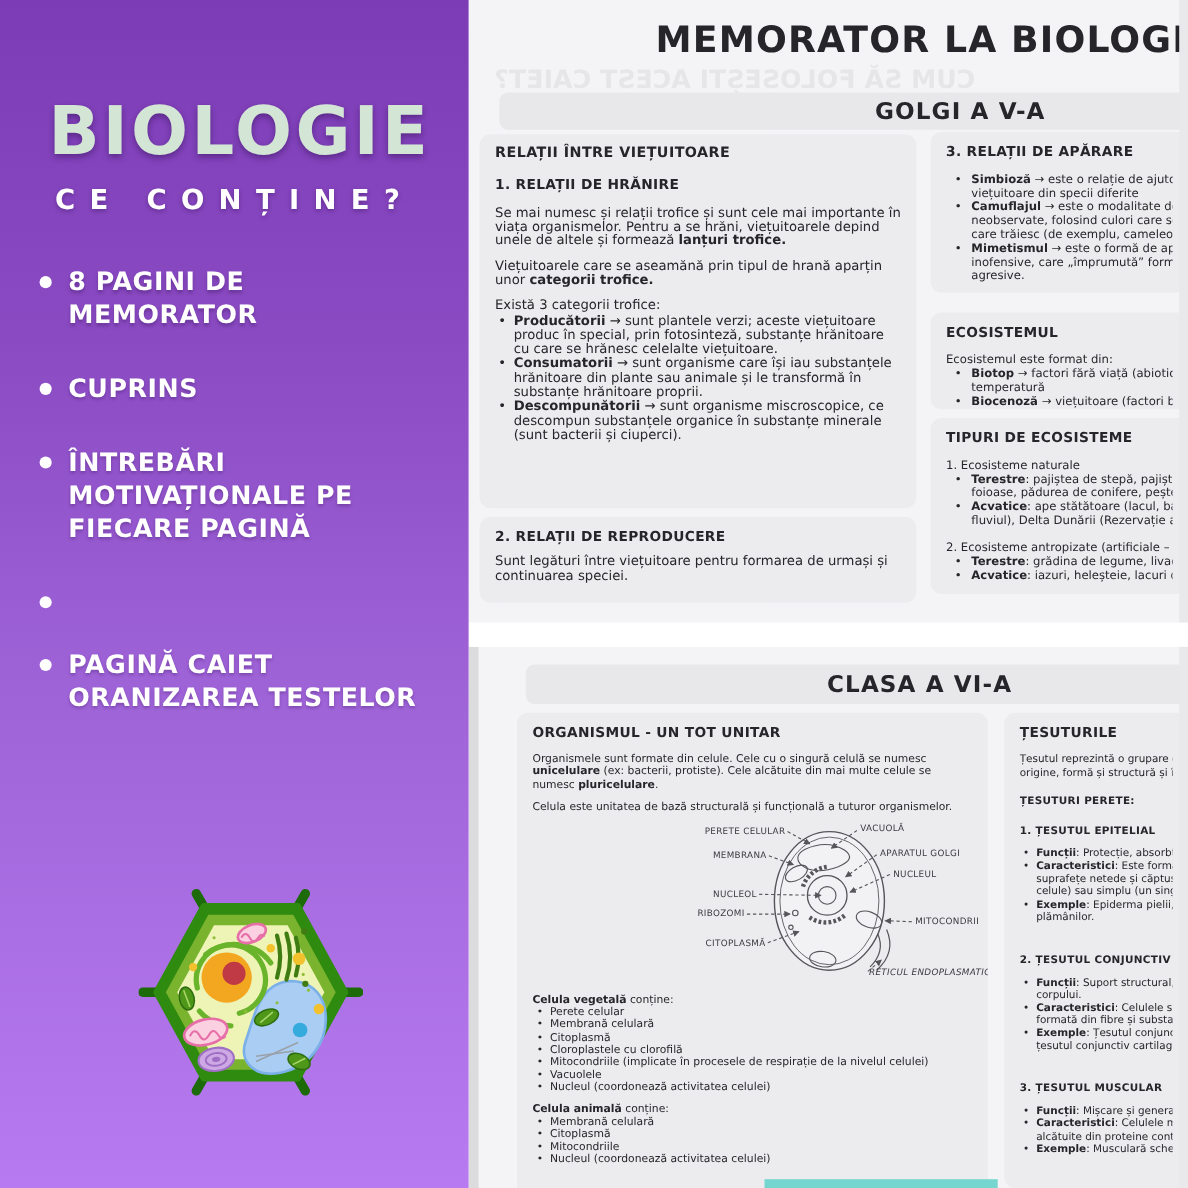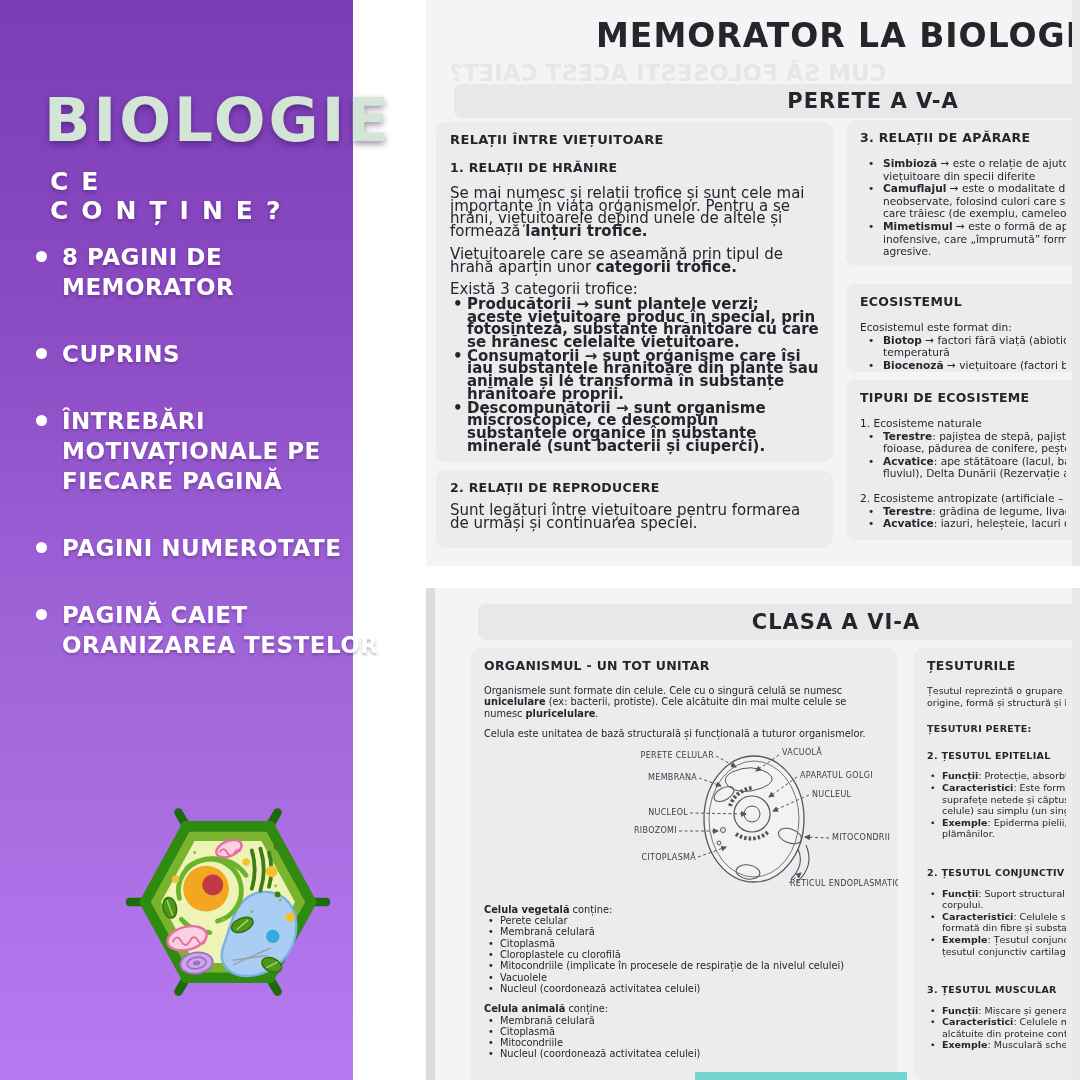--- a/index.html
+++ b/index.html
@@ -1,20 +1,20 @@
 <!DOCTYPE html>
 <html><head>
 <meta charset="utf-8">
 <style>
   * { margin:0; padding:0; box-sizing:border-box; }
   body { font-family:"DejaVu Sans", sans-serif; background:#fff; }
   .stage { position:relative; width:1080px; height:1080px; overflow:hidden; background:#fff; }
 
   
-  .sidebar { position:absolute; left:0; top:0; width:353px; height:1080px;
+  .sidebar { position:absolute; left:0; top:0; width:426px; height:1080px;
     background:linear-gradient(180deg,#7c3cb6 0%,#8a4ac2 28%,#9f63d8 58%,#b77af0 100%); z-index:3; }
   .sb-title { position:absolute; left:44px; top:84px; font-size:61px; font-weight:bold;
     letter-spacing:3px; color:#d3e6d6; text-shadow:0 3px 6px rgba(40,10,70,.45); }
   .sb-sub { position:absolute; left:50px; top:167px; font-size:25px; font-weight:bold;
     color:#fff; letter-spacing:13px; text-shadow:0 2px 4px rgba(40,10,70,.35); }
   .features { position:absolute; left:36px; top:242px; width:350px; list-style:none; }
   .feat { display:flex; gap:15px; margin-bottom:37px; color:#fff; font-size:23px;
     line-height:30px; font-weight:bold; letter-spacing:.5px; text-shadow:0 2px 3px rgba(40,10,70,.3); }
   .dot { flex:none; width:11px; height:11px; border-radius:50%; background:#fff; margin-top:9px; }
   .cell-art { position:absolute; left:126px; top:800px; }
@@ -36,23 +36,23 @@
   .band2 { top:16px; left:52px; right:0; height:36px; line-height:36px; border-radius:8px 0 0 8px;
     text-align:center; padding-left:114px; }
   .box { position:absolute; background:#ececef; border-radius:10px; padding:10px 14px; overflow:hidden; }
   .box.cut { border-radius:10px 0 0 10px; }
 
   
   .b-l1 { left:10px; top:122px; width:397px; height:340px; }
   .b-l2 { left:10px; top:470px; width:397px; height:78px; }
   .h1 { font-size:13px; font-weight:bold; letter-spacing:.4px; margin-bottom:13px; }
   .h2 { font-size:12.5px; font-weight:bold; letter-spacing:.3px; margin-bottom:12px; }
-  .para { font-size:15px; line-height:12.7px; margin-bottom:10px; }
+  .para { font-size:12px; line-height:12.7px; margin-bottom:10px; }
   .alist { list-style:none; margin-top:2px; }
-  .ai { position:relative; font-size:15px; line-height:12.7px; padding-left:17px; margin-bottom:1px;font-weight:bold; }
+  .ai { position:relative; font-size:12px; line-height:12.7px; padding-left:17px; margin-bottom:1px; }
   .ai::before { content:"•"; position:absolute; left:3px; }
 
   
   .b-r1 { left:420px; top:120px; width:234px; height:146px; }
   .b-r2 { left:420px; top:284px; width:234px; height:88px; }
   .b-r3 { left:420px; top:380px; width:234px; height:160px; }
   .ln { white-space:nowrap; overflow:hidden; font-size:10.6px; line-height:12.6px; }
   .ln.bullet { position:relative; padding-left:23px; }
   .ln.bullet::before { content:"•"; position:absolute; left:8px; }
   .ln.cont { padding-left:23px; }
@@ -101,21 +101,20 @@
           <span class="ftxt">CUPRINS</span>
         </li>
 
         <li class="feat">
           <span class="dot"></span>
           <span class="ftxt">ÎNTREBĂRI MOTIVAȚIONALE PE FIECARE PAGINĂ</span>
         </li>
 
         <li class="feat">
           <span class="dot"></span>
-          <span class="ftxt">PAGINI NUMEROTATE</span>
         </li>
 
         <li class="feat">
           <span class="dot"></span>
           <span class="ftxt">PAGINĂ CAIET ORANIZAREA TESTELOR</span>
         </li>
       </ul>
 
     <svg class="cell-art" width="204" height="206" viewBox="-12 -2 214 210">
       <g stroke="#1d6b08" stroke-width="9" stroke-linecap="round">
@@ -190,21 +189,21 @@
           <circle cx="60" cy="50" r="1.5"></circle>
         <circle cx="90" cy="120" r="1.5"></circle>
           <circle cx="145" cy="85" r="1.5"></circle>
       </g>
     </svg>
   </aside>
 
   <section class="page page1">
     <div class="ghost">CUM SĂ FOLOSEȘTI ACEST CAIET?</div>
     <div class="p1-title">MEMORATOR LA BIOLOGIE</div>
-    <div class="band band1">PERETE A V-A</div>
+    <div class="band band1">GOLGI A V-A</div>
 
     <div class="box b-l1">
       <div class="h1">RELAȚII ÎNTRE VIEȚUITOARE</div>
       <div class="h2">1. RELAȚII DE HRĂNIRE</div>
       <p class="para"><span>Se mai numesc și relații trofice și sunt cele mai importante în viața organismelor. Pentru a se hrăni, viețuitoarele depind unele de altele și formează </span><b>lanțuri trofice.</b></p>
       <p class="para"><span>Viețuitoarele care se aseamănă prin tipul de hrană aparțin unor </span><b>categorii trofice.</b></p>
       <div class="para" style="margin-bottom:1px">Există 3 categorii trofice:</div>
       <ul class="alist">
 
       <li class="ai"><b>Producătorii</b><span> → sunt plantele verzi; aceste viețuitoare produc în special, prin fotosinteză, substanțe hrănitoare cu care se hrănesc celelalte viețuitoare.</span></li>
@@ -309,21 +308,21 @@
         </svg>
         <span class="lbl r" style="right:190px; top:7px;">PERETE CELULAR</span>
         <span class="lbl" style="left:180px;  top:4px;">VACUOLĂ</span>
         <span class="lbl r" style="right:207px; top:29px;">MEMBRANA</span>
         <span class="lbl" style="left:198px;  top:27px;">APARATUL GOLGI</span>
         <span class="lbl" style="left:210px;  top:46px;">NUCLEUL</span>
         <span class="lbl r" style="right:216px; top:64px;">NUCLEOL</span>
         <span class="lbl r" style="right:227px; top:82px;">RIBOZOMI</span>
         <span class="lbl" style="left:230px;  top:89px;">MITOCONDRII</span>
         <span class="lbl r" style="right:208px; top:109px;">CITOPLASMĂ</span>
-        <span class="lbl" style="left:188px;  top:135px;">RETICUL ENDOPLASMATIC</span>
+        <span class="lbl" style="left:188px;  top:135px;font-style:italic;">RETICUL ENDOPLASMATIC</span>
       </div>
 
       <div class="ltitle"><b>Celula vegetală</b><span> conține:</span></div>
       <ul class="plist">
 
       <li class="pi"><span>Perete celular</span></li>
           <li class="pi"><span>Membrană celulară</span></li>
           <li class="pi"><span>Citoplasmă</span></li>
           <li class="pi"><span>Cloroplastele cu clorofilă</span></li>
           <li class="pi"><span>Mitocondriile (implicate în procesele de respirație de la nivelul celulei)</span></li>
@@ -340,21 +339,21 @@
         </ul>
     </div>
 
     <div class="box cut b-p2r">
       <div class="h2">ȚESUTURILE</div>
       <div>
 
       <div class="ln plain"><span>Țesutul reprezintă o grupare d</span></div>
           <div class="ln plain"><span>origine, formă și structură și î</span></div>
           <div class="ln sub"><span>ȚESUTURI PERETE:</span></div>
-          <div class="ln sub"><span>2. ȚESUTUL EPITELIAL</span></div>
+          <div class="ln sub"><span>1. ȚESUTUL EPITELIAL</span></div>
           <div class="ln bullet sp"><b>Funcții</b><span>: Protecție, absorbți</span></div>
           <div class="ln bullet"><b>Caracteristici</b><span>: Este forma</span></div>
           <div class="ln cont"><span>suprafețe netede și căptuș</span></div>
           <div class="ln cont"><span>celule) sau simplu (un singu</span></div>
           <div class="ln bullet"><b>Exemple</b><span>: Epiderma pielii, m</span></div>
           <div class="ln cont"><span>plămânilor.</span></div>
           <div class="ln sub big"><span>2. ȚESUTUL CONJUNCTIV</span></div>
           <div class="ln bullet sp"><b>Funcții</b><span>: Suport structural,</span></div>
           <div class="ln cont"><span>corpului.</span></div>
           <div class="ln bullet"><b>Caracteristici</b><span>: Celulele sun</span></div>

